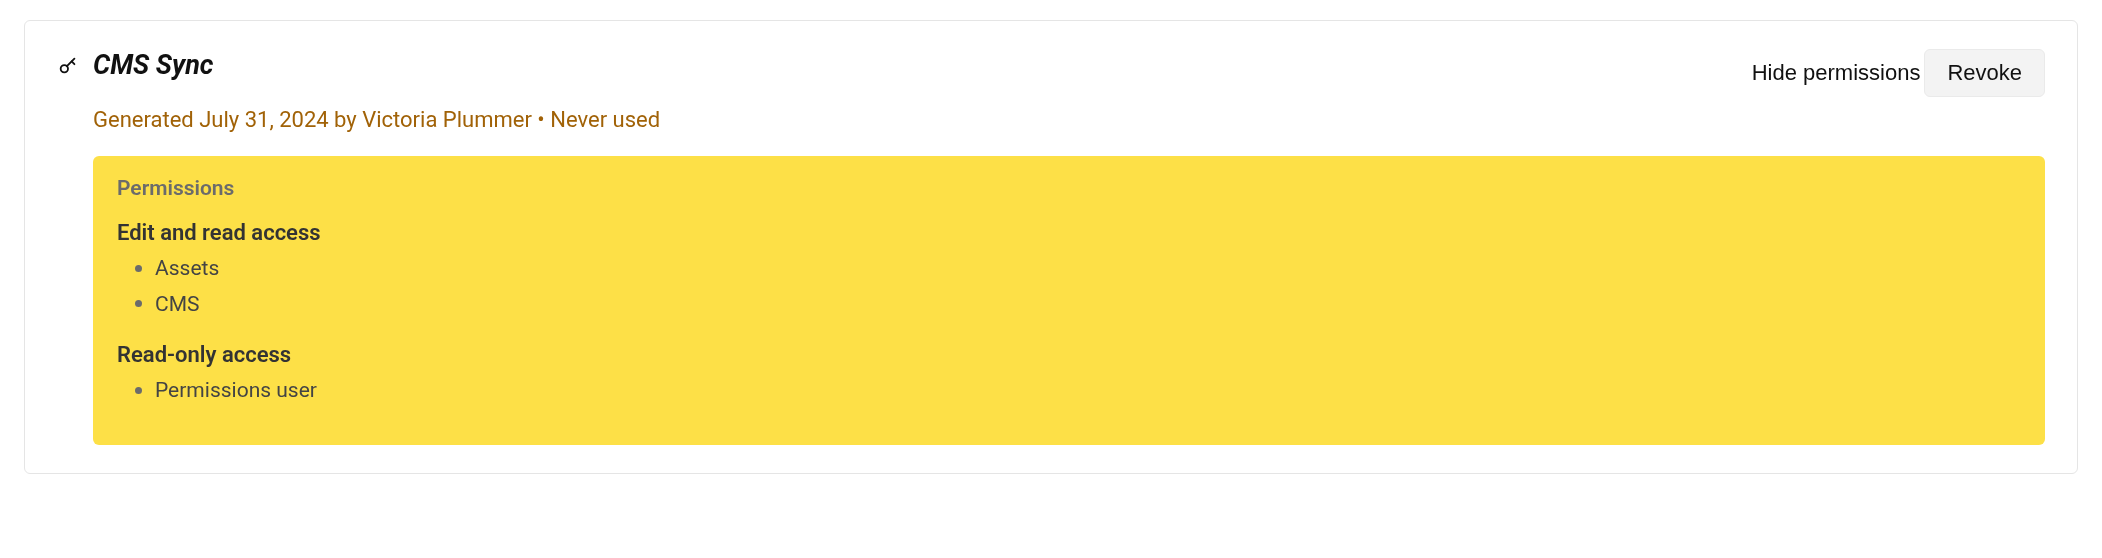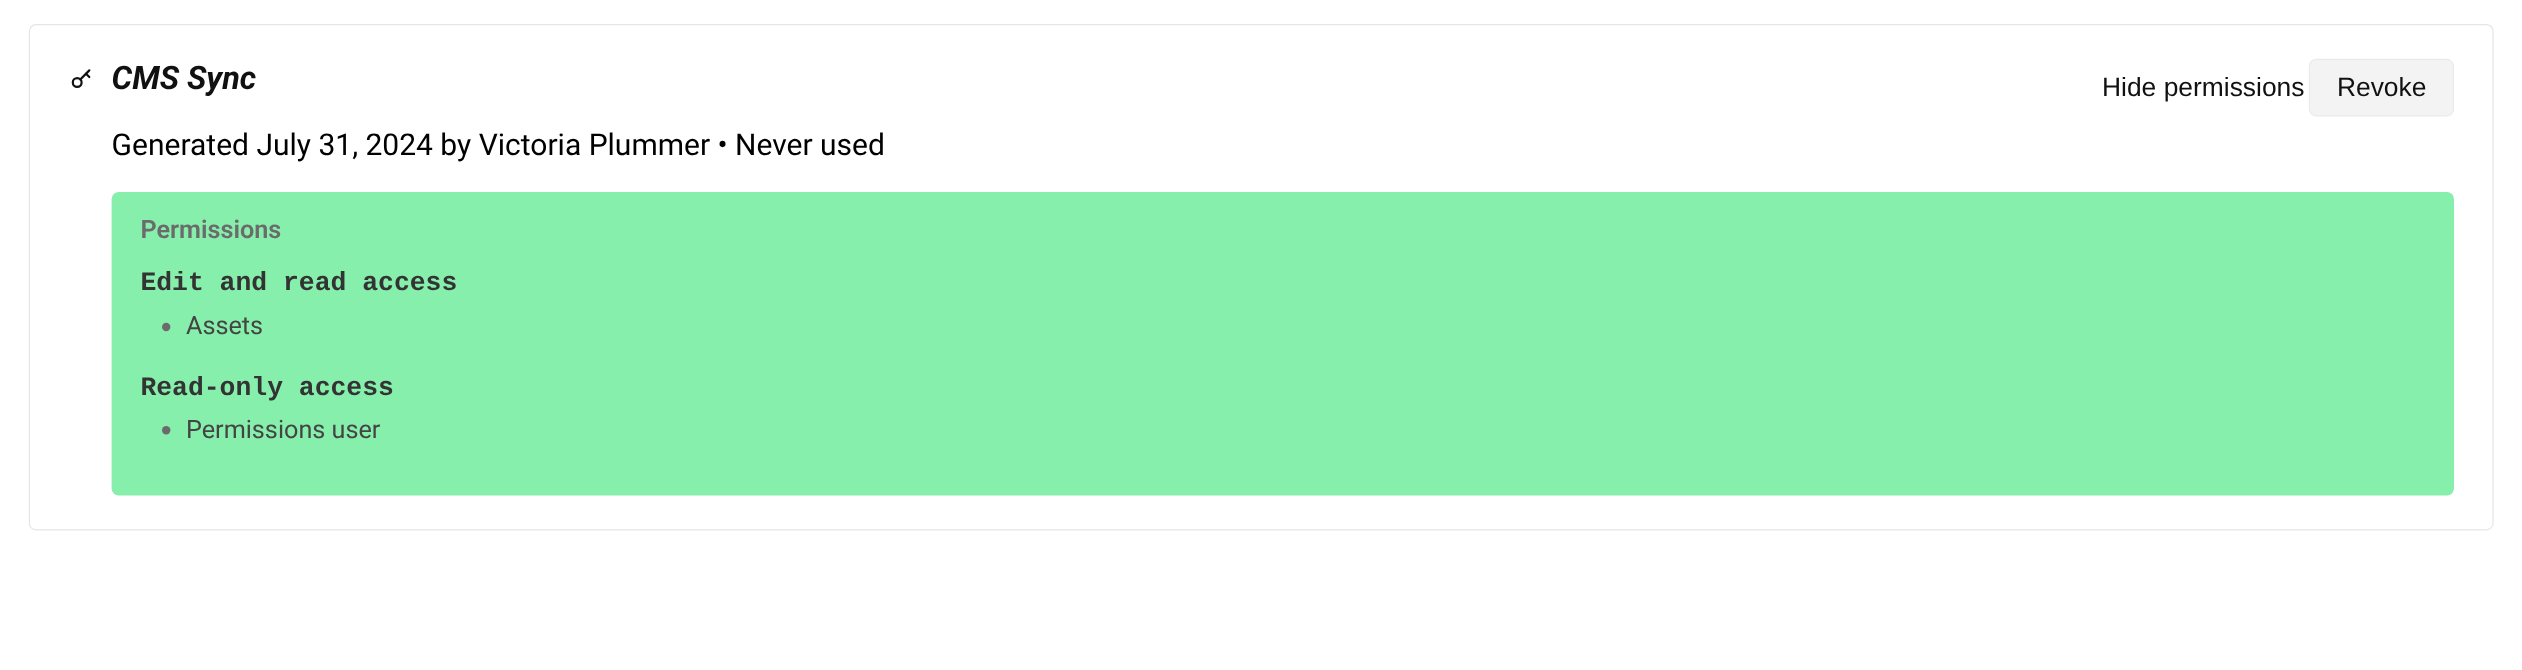--- a/index.html
+++ b/index.html
@@ -36,22 +36,22 @@
     color: #111;
   }
   .title-text {
     font-size: 27px;
     font-weight: 700;
     color: #111;
     line-height: 1.2;
   }
   .subtext {
     margin-top: 10px;
-    font-size: 25px;
-    color: #000000;
+    font-size: 22px;
+    color: #a16207;
     margin-left: 36px;
   }
   .actions {
     display: flex;
     align-items: center;
   }
   .link-btn {
     font-size: 22px;
     color: #111;
     cursor: pointer;
@@ -64,37 +64,36 @@
     color: #111;
     background: #f3f3f3;
     border: 1px solid #eaeaea;
     border-radius: 6px;
     padding: 10px 22px;
     cursor: pointer;
   }
   .perm-box {
     margin-top: 24px;
     margin-left: 36px;
-    background: #86efac;
+    background: #fde047;
     border-radius: 6px;
     padding: 20px 24px 24px 24px;
   }
   .perm-title {
     font-size: 21px;
     font-weight: 600;
     color: #6b6b6b;
     margin-bottom: 10px;
   }
   .perm-section-title {
     font-size: 22px;
     font-weight: 600;
     color: #333;
     margin-top: 20px;
     margin-bottom: 6px;
-    font-family: Liberation Mono, monospace;
   }
   ul.perm-list {
     margin: 4px 0 12px 0;
     padding-left: 38px;
     list-style: none;
   }
   ul.perm-list li {
     position: relative;
     font-size: 21px;
     color: #444;
@@ -134,20 +133,21 @@
   </div>
 
   <div class="subtext">Generated July 31, 2024 by Victoria Plummer • Never used</div>
 
   <div class="perm-box">
     <div class="perm-title">Permissions</div>
 
     <div class="perm-section-title">Edit and read access</div>
     <ul class="perm-list">
       <li>Assets</li>
+      <li>CMS</li>
     </ul>
 
     <div class="perm-section-title">Read-only access</div>
     <ul class="perm-list">
       <li>Permissions user</li>
     </ul>
   </div>
 
 </div>
 

